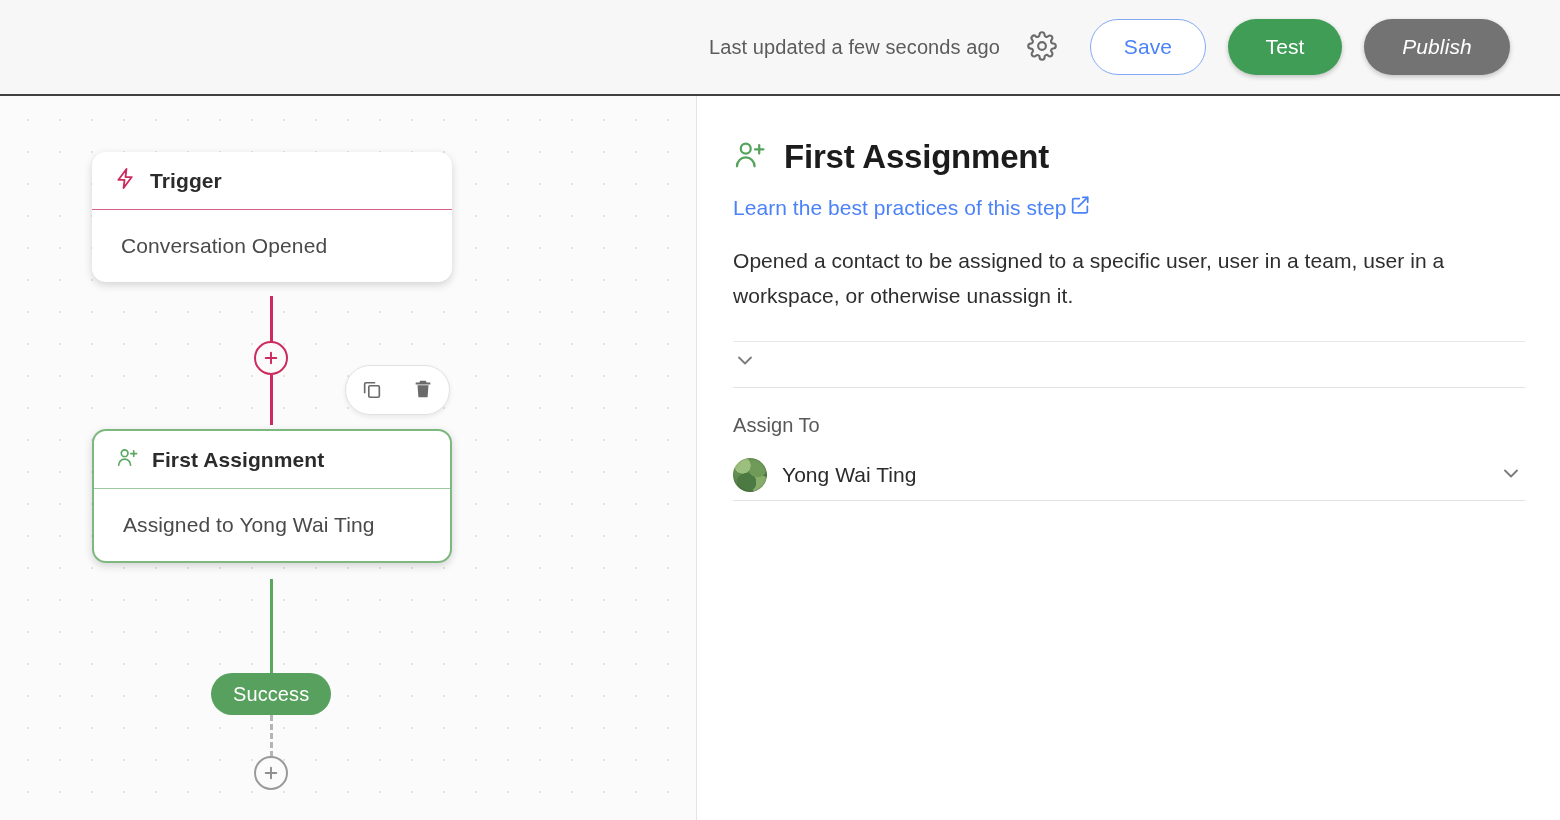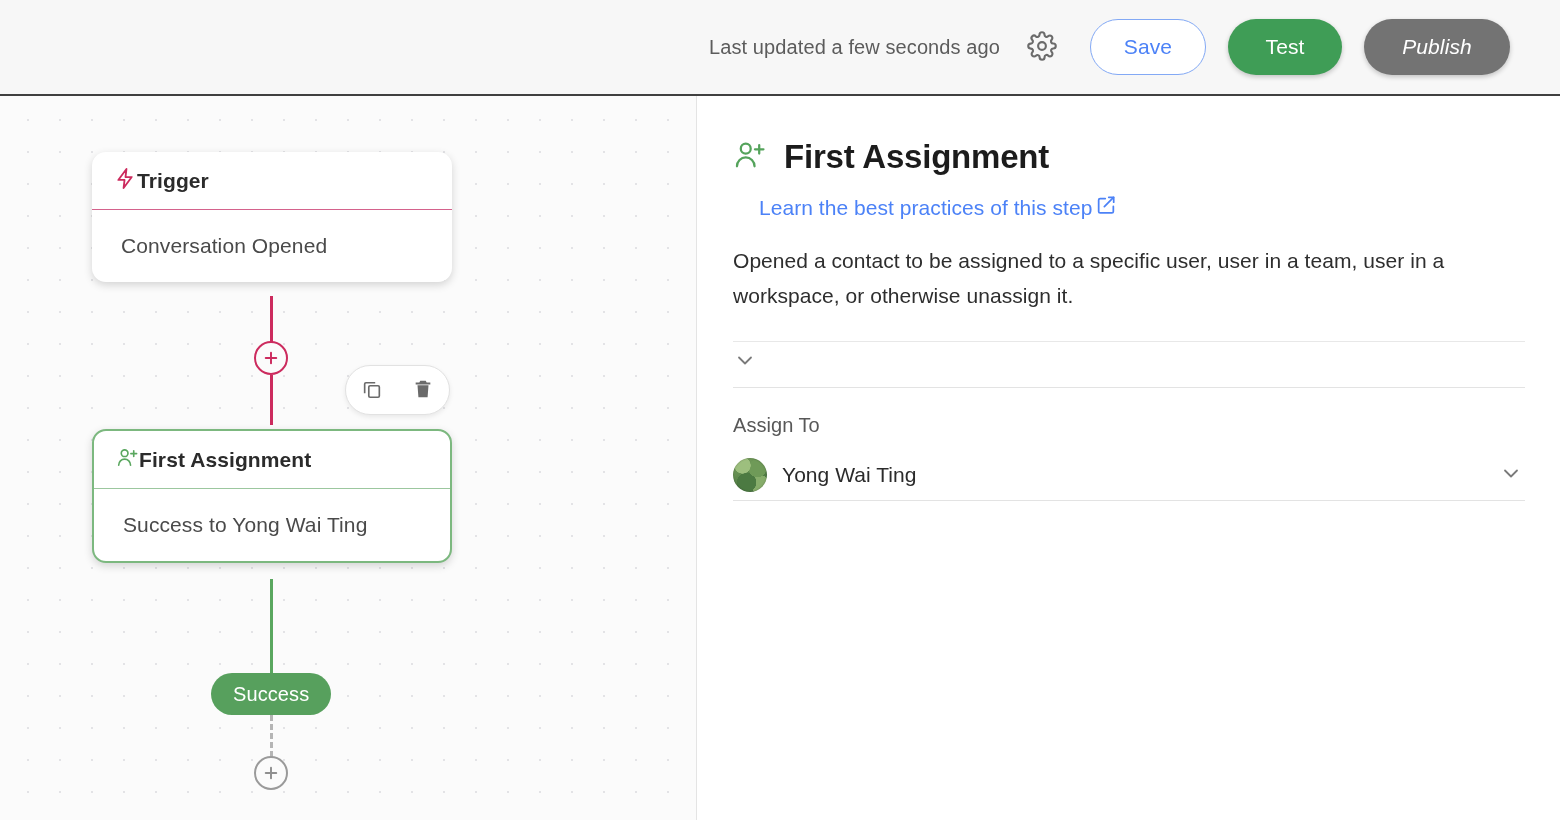--- a/index.html
+++ b/index.html
@@ -130,20 +130,21 @@
     cursor: pointer;
   }
   .node-selected {
     border: 2px solid #7cb87f;
   }
   .node-head {
     height: 58px;
     display: flex;
     align-items: center;
     padding-left: 22px;
+    gap: 13px;
   }
   .node-head-trigger { border-bottom: 1.6px solid #d4628c; }
   .node-head-assign  { border-bottom: 1.4px solid #9cc79f; }
   .node-title {
     font-size: 21px;
     font-weight: bold;
     color: #2b2b2b;
     letter-spacing: 0.1px;
   }
   .node-body {
@@ -219,21 +220,20 @@
   .panel-link {
     display: inline-flex;
     align-items: center;
     gap: 3px;
     color: #4c82f7;
     font-size: 21px;
     text-decoration: none;
     cursor: pointer;
     margin-bottom: 22px;
     letter-spacing: 0.05px;
-    margin-left: 26px;
   }
   .panel-desc {
     font-size: 21px;
     line-height: 1.68;
     color: #2e2e2e;
     max-width: 790px;
     letter-spacing: 0.05px;
   }
   .panel-divider {
     height: 1px;
@@ -347,21 +347,21 @@
       <span>
         <svg width="23" height="23" viewBox="0 0 24 24" fill="none" stroke="#5aa75f" stroke-width="1.7" stroke-linecap="round">
           <circle cx="9" cy="7.5" r="3.5"></circle>
           <path d="M2.8 20c0-3.6 2.8-6.3 6.2-6.3s6.2 2.7 6.2 6.3"></path>
           <line x1="18.5" y1="5" x2="18.5" y2="11"></line>
           <line x1="15.5" y1="8" x2="21.5" y2="8"></line>
         </svg>
       </span>
       <span class="node-title">First Assignment</span>
     </div>
-    <div class="node-body">Success to Yong Wai Ting</div>
+    <div class="node-body">Assigned to Yong Wai Ting</div>
   </div>
 
   <div class="line line-green" style="top:483px; height:98px;"></div>
 
   <div class="pill">Success</div>
 
   <div class="line line-dashed" style="top:619px; height:42px;"></div>
   <div class="plus plus-gray" style="top:660px;">
     <svg width="18" height="18" viewBox="0 0 24 24" stroke="#8f8f8f" stroke-width="2.6" stroke-linecap="round">
       <line x1="12" y1="5" x2="12" y2="19"></line>

